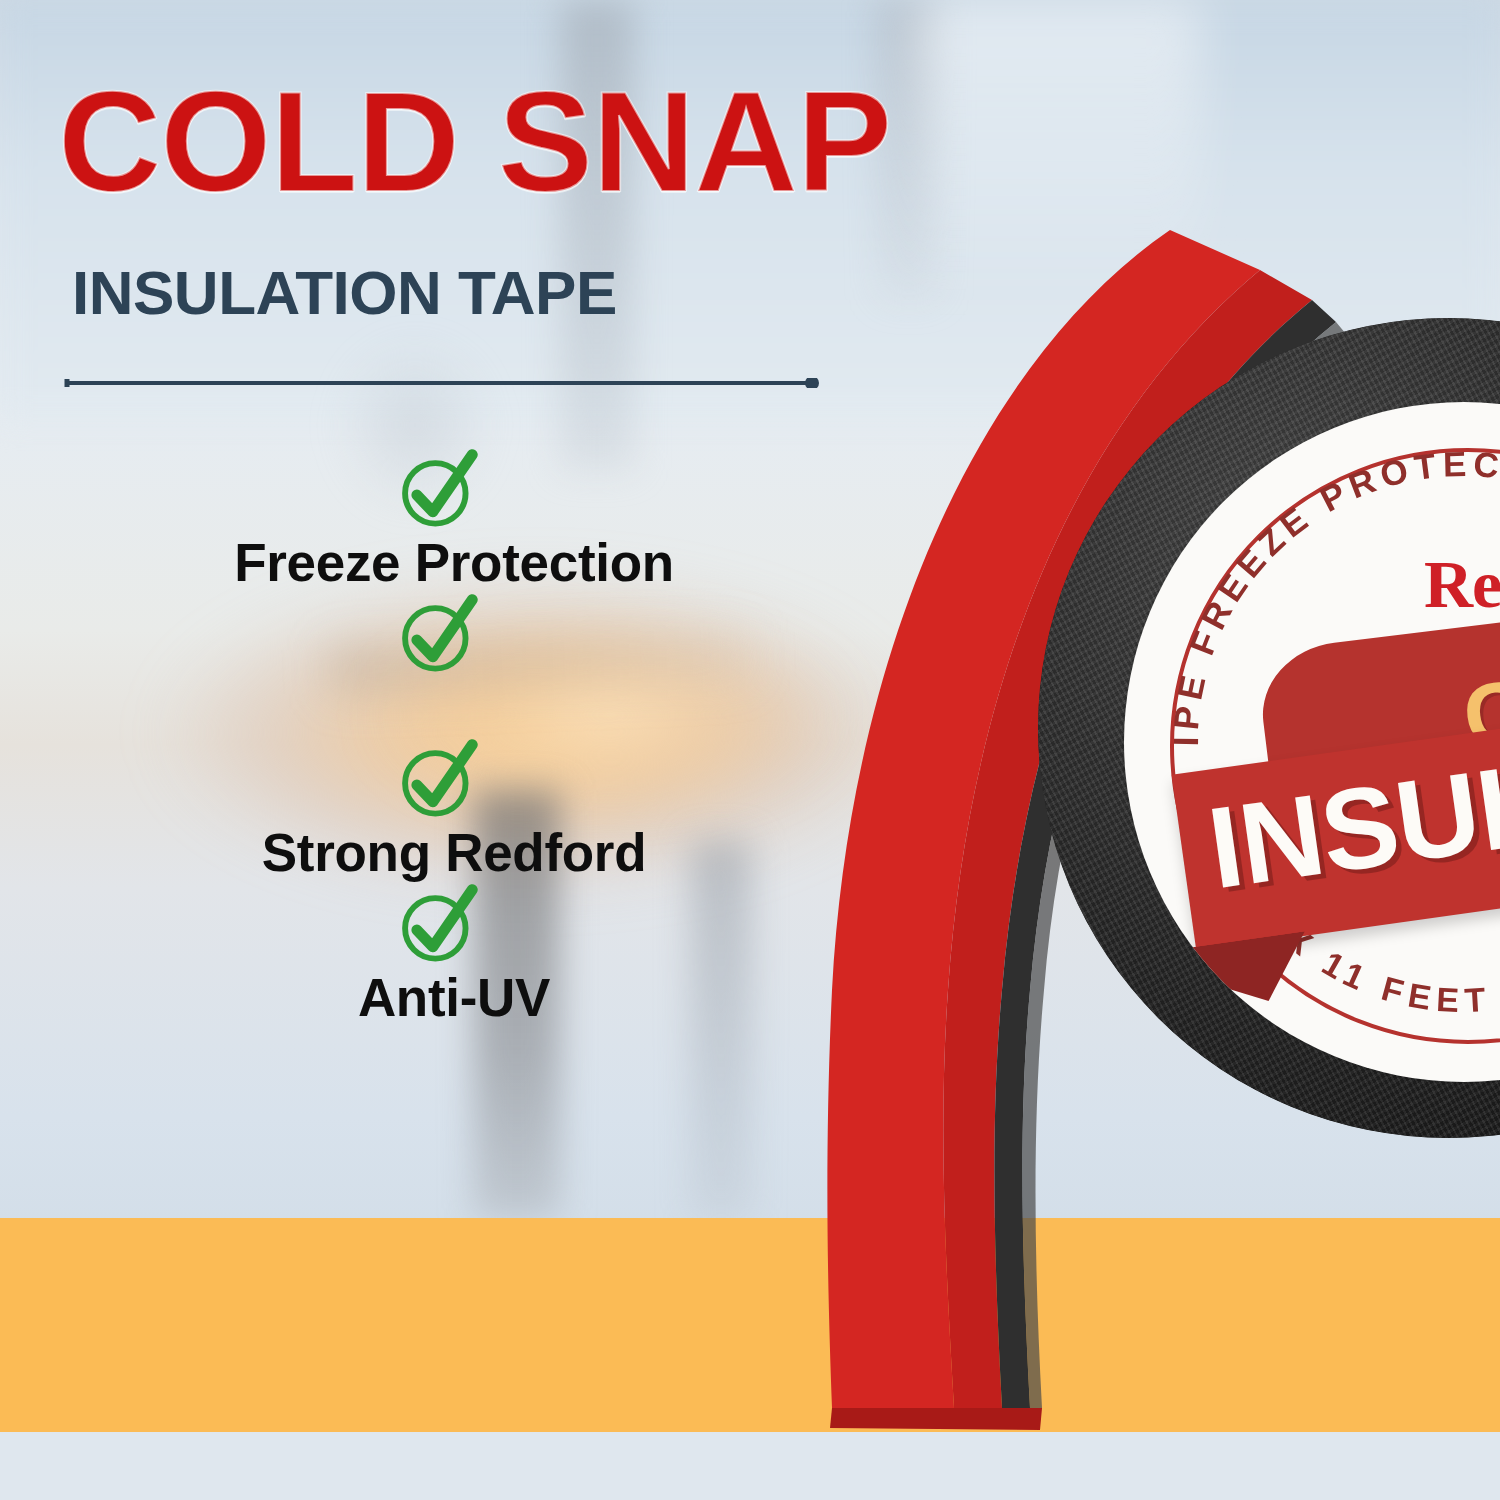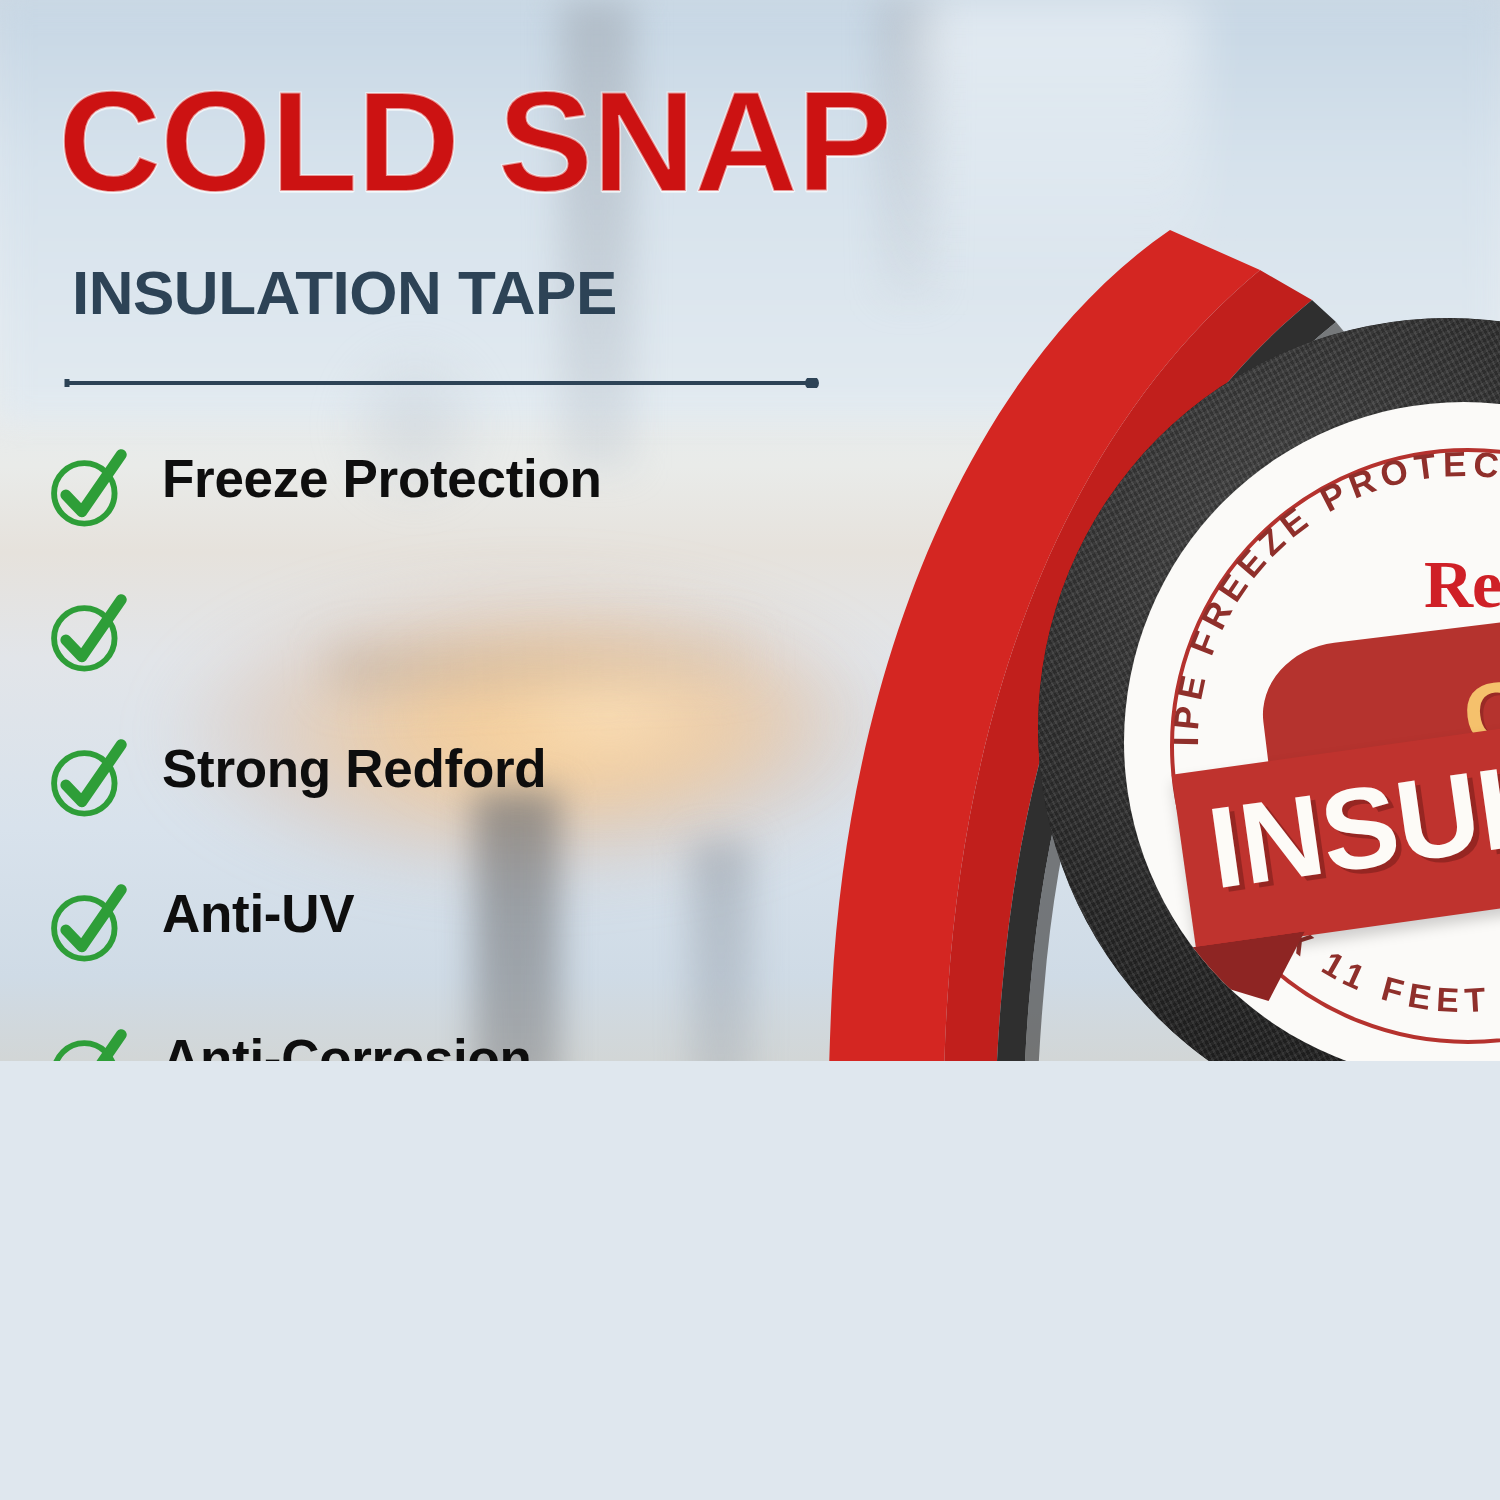--- a/index.html
+++ b/index.html
@@ -1,21 +1,21 @@
 <!DOCTYPE html>
 <html><head>
 <meta charset="utf-8">
 <style>
   html,body{margin:0;padding:0;}
   body{
     width:1500px;height:1500px;overflow:hidden;
     font-family:"Liberation Sans", sans-serif;
     background:#dfe7ee;
   }
-  #stage{position:relative;width:1500px;height:1061px;overflow:hidden;}
+  #stage{position:relative;width:1500px;height:1432px;overflow:hidden;}
 
   
   .bg-base{
     position:absolute;inset:0;
     background:
       linear-gradient(180deg,#cdd9e4 0%,#dde6ee 14%,#e6ecf1 30%,#e9ebe9 44%,#e6e2dc 52%,#e2e5e9 62%,#d8e2ec 78%,#cfdbe6 92%,#d2d6d6 100%);
   }
   .bg-warm{
     position:absolute;left:120px;top:560px;width:900px;height:430px;
     background:radial-gradient(ellipse 54% 48% at 46% 40%,rgba(255,214,150,.95) 0%,rgba(242,196,142,.72) 28%,rgba(219,183,156,.38) 55%,rgba(210,200,196,0) 78%);
@@ -71,21 +71,21 @@
     font-size:62px;font-weight:bold;letter-spacing:-.5px;line-height:1;
     color:#2d4356;white-space:nowrap;
   }
   .divider{
     position:absolute;left:64px;top:378px;width:756px;height:10px;
   }
 
   
   .features{position:absolute;left:44px;top:448px;width:820px;}
   .feature{
-    display:flex;align-items:flex-start;height:86px;margin-bottom:59px;
+    display:flex;align-items:center;height:86px;margin-bottom:59px;flex-direction:column;
   }
   .feature .tick{width:84px;height:84px;flex:0 0 84px;margin-right:34px;}
   .feature .flabel{
     font-size:53px;font-weight:bold;color:#0e0e0e;
     letter-spacing:-.3px;white-space:nowrap;
   }
 
   
   .roll-wrap{position:absolute;left:740px;top:230px;width:880px;height:1240px;}
   .tape-strip{position:absolute;left:0;top:0;width:880px;height:1240px;}
@@ -230,27 +230,20 @@
     </div>
 
     <div class="feature">
       <svg class="tick" viewBox="0 0 100 100">
         <circle cx="48" cy="54" r="36" fill="none" stroke="#2e9e38" stroke-width="7"></circle>
         <path d="M26 56 L45 76 L92 8" fill="none" stroke="#2e9e38" stroke-width="13" stroke-linecap="round" stroke-linejoin="round"></path>
       </svg>
       <span class="flabel">Anti-UV</span>
     </div>
 
-    <div class="feature">
-      <svg class="tick" viewBox="0 0 100 100">
-        <circle cx="48" cy="54" r="36" fill="none" stroke="#2e9e38" stroke-width="7"></circle>
-        <path d="M26 56 L45 76 L92 8" fill="none" stroke="#2e9e38" stroke-width="13" stroke-linecap="round" stroke-linejoin="round"></path>
-      </svg>
-      <span class="flabel">Anti-Corrosion</span>
-    </div>
 
   </div>
 
   <div class="roll-wrap">
     <svg class="tape-strip" viewBox="0 0 880 1240" preserveAspectRatio="none">
 
       <path d="M430,0 C240,130 110,420 92,760 C84,930 88,1070 92,1178 L214,1178 C206,1040 198,900 208,760 C230,440 340,190 520,40 Z" fill="#d42622"></path>
 
       <path d="M520,40 C340,190 230,440 208,760 C198,900 206,1040 214,1178 L262,1178 C254,1030 250,890 262,760 C288,450 400,210 572,70 Z" fill="#c11f1c"></path>
 

